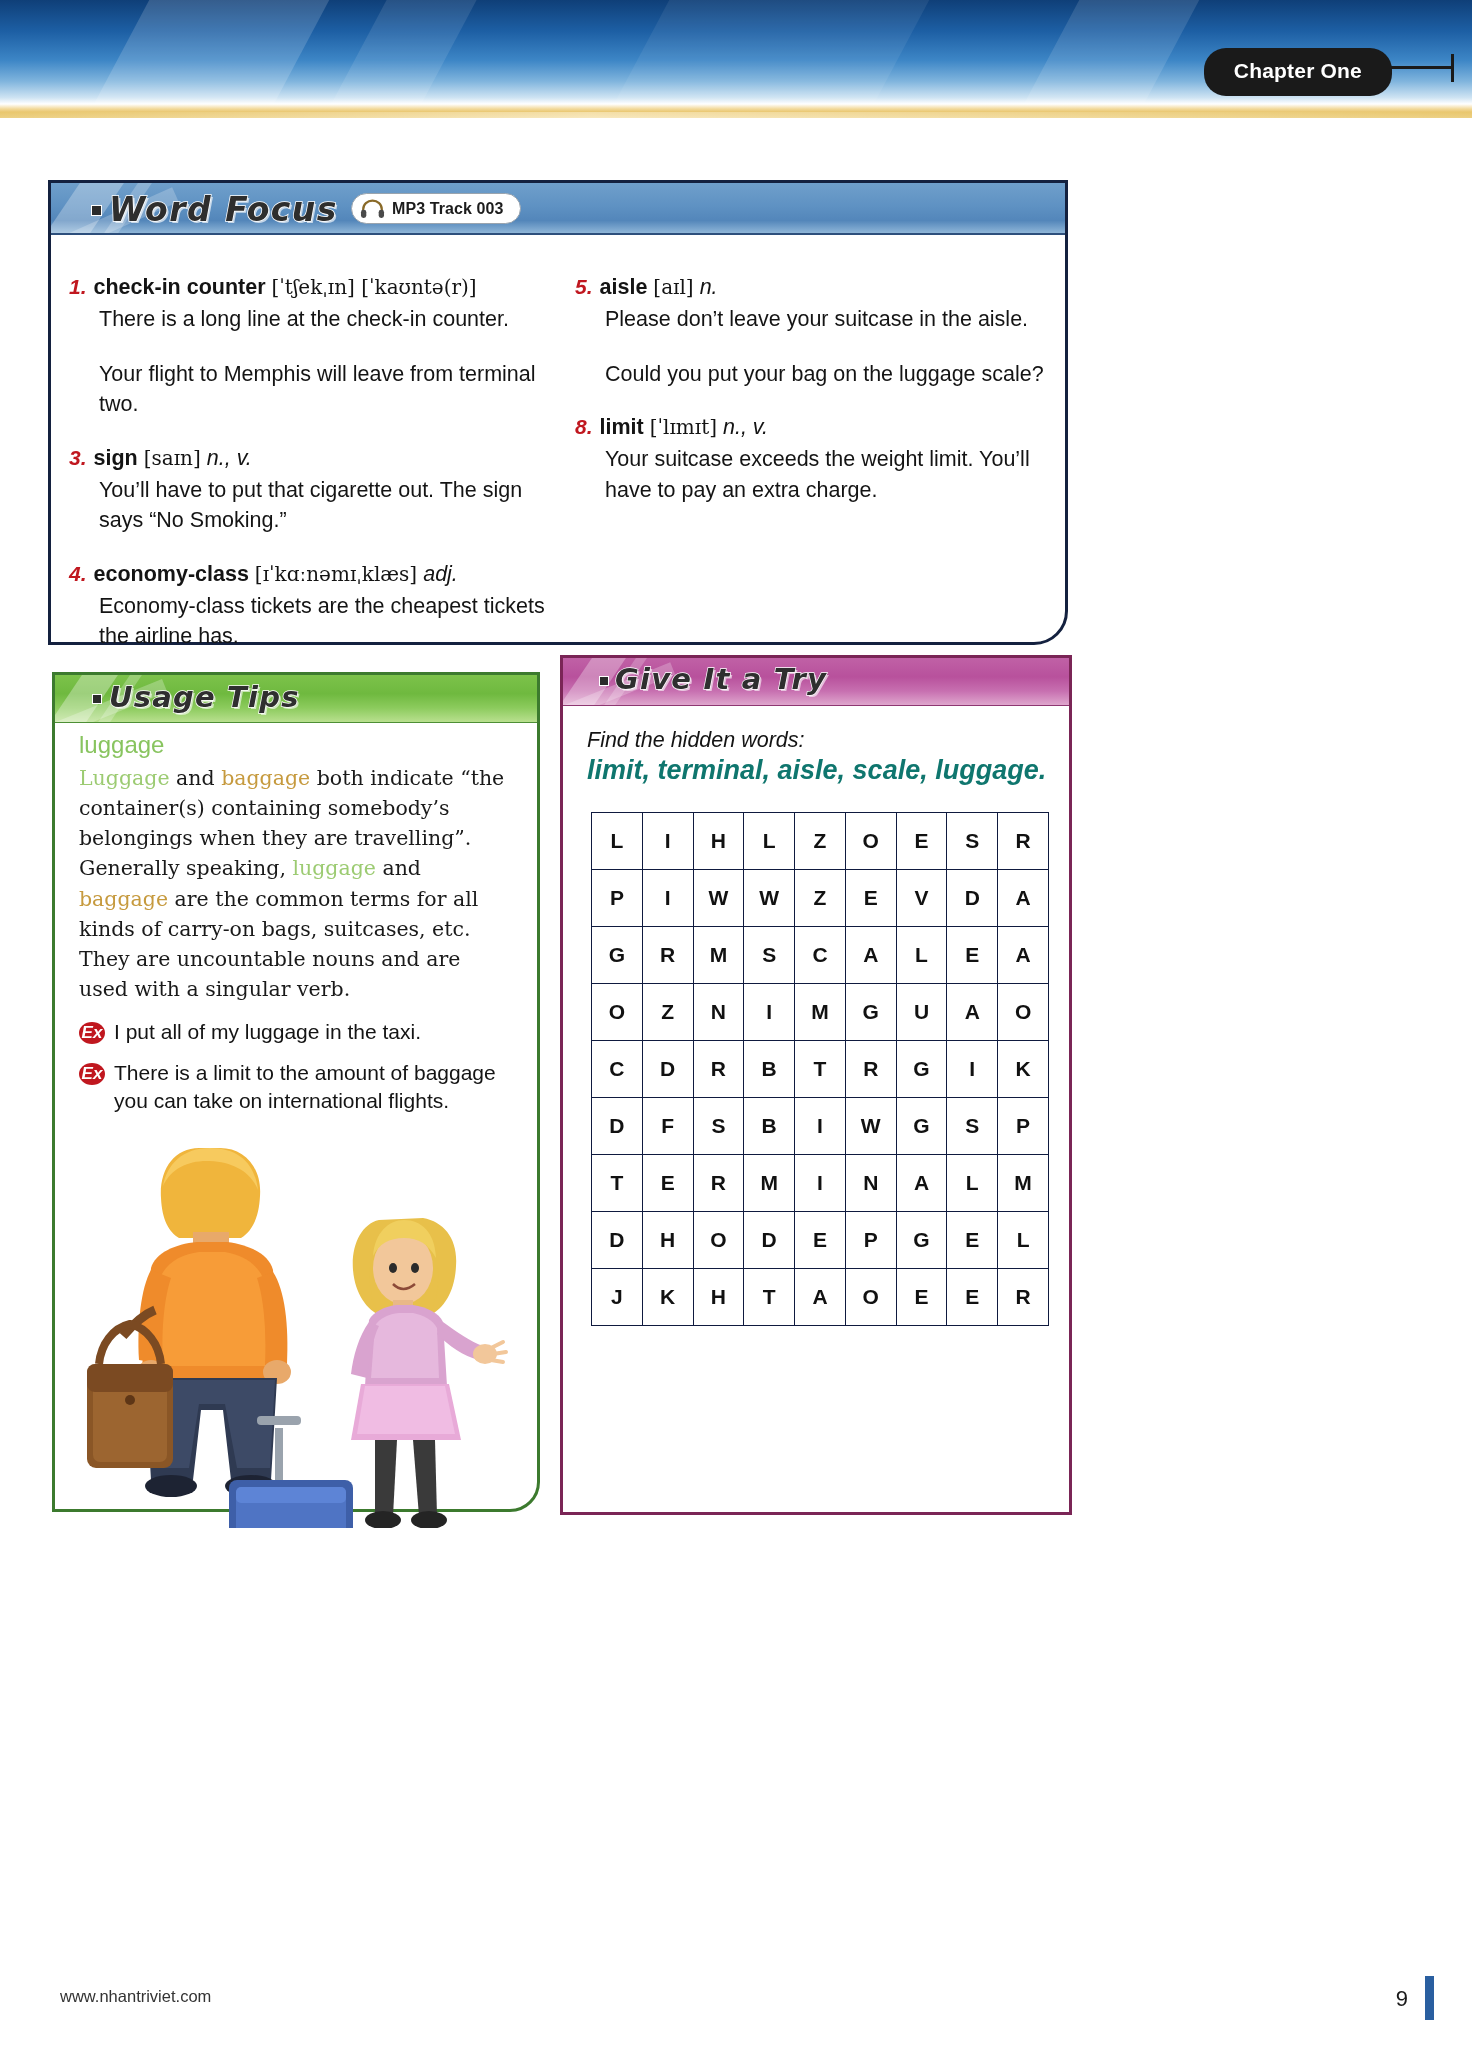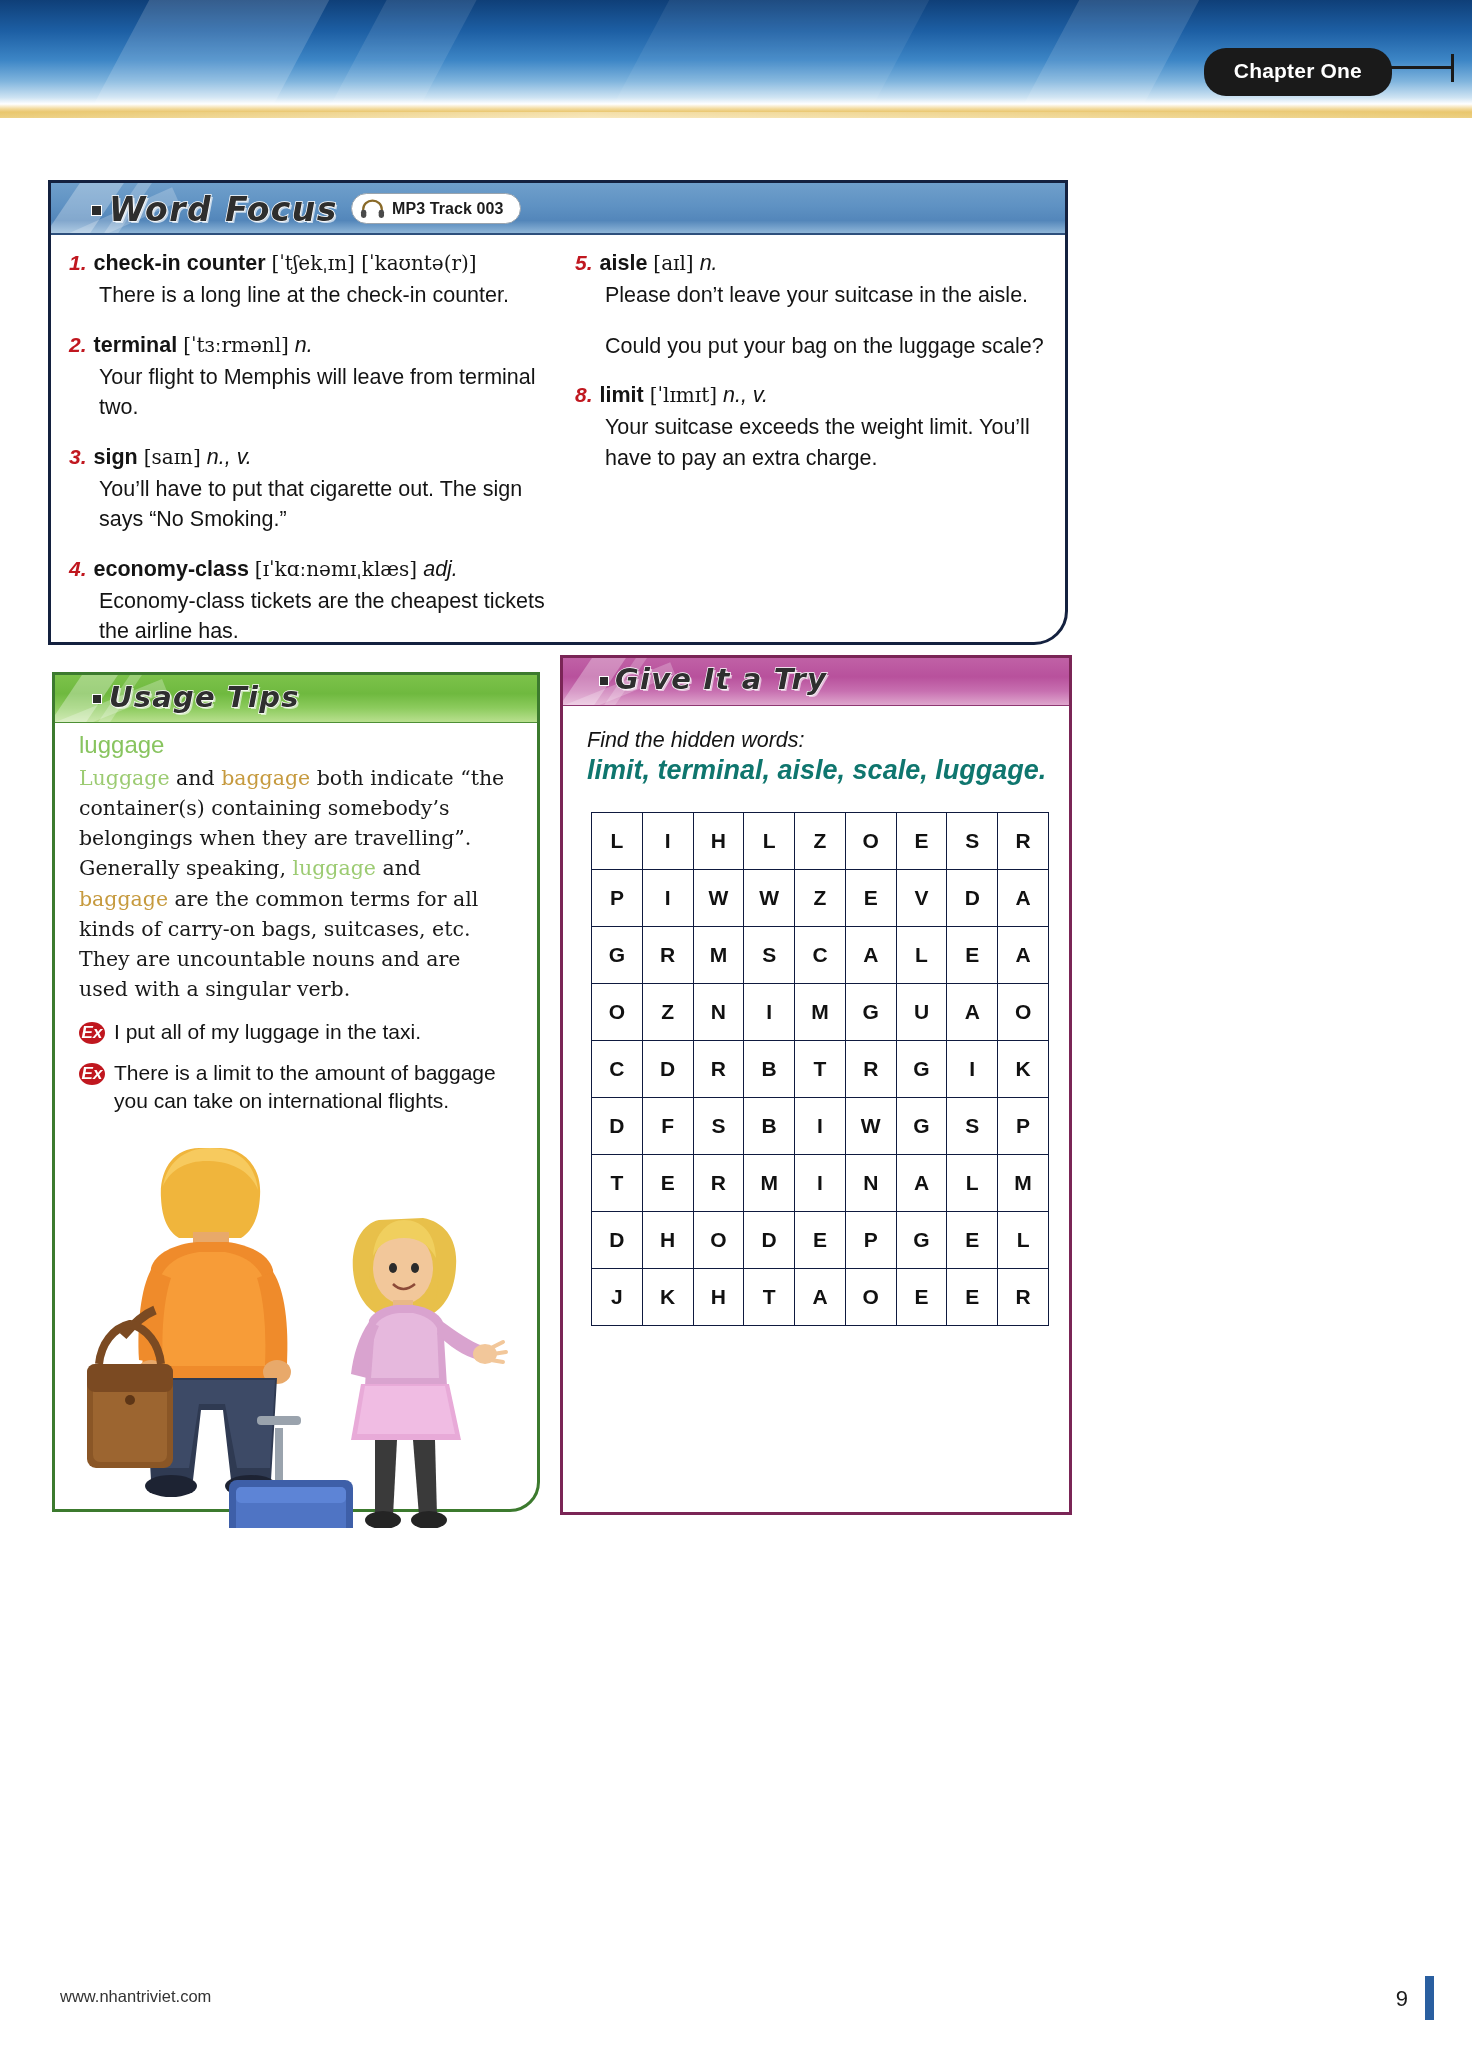--- a/index.html
+++ b/index.html
@@ -137,21 +137,21 @@
   }
   .headphone-icon { width: 25px; height: 20px; display:block; }
 
   .wf-body {
     display: flex;
     padding: 14px 20px 10px 18px;
   }
   .wf-col { width: 50%; }
   .wf-col.right { padding-left: 18px; }
 
-  .entry { margin-bottom: 20px; }
+  .entry { margin-bottom: 20px; margin-top: 24px; }
   .entry-head {
     font-size: 21.5px;
     line-height: 1.35;
     color: #141414;
     text-indent: -30px;
     padding-left: 30px;
   }
   .entry-num {
     color: #c0171f;
     font-weight: bold;
@@ -406,25 +406,20 @@
       <div class="entry">
         <div class="entry-head">
           <span class="entry-num">1.</span><span class="entry-word">check-in counter</span>
           <span class="entry-ipa">[ˈtʃekˌɪn] [ˈkaʊntə(r)]</span>
           <span class="entry-pos"></span>
         </div>
         <div class="entry-ex">There is a long line at the check-in counter.</div>
       </div>
 
       <div class="entry">
-        <div class="entry-head">
-          <span class="entry-num">2.</span><span class="entry-word">terminal</span>
-          <span class="entry-ipa">[ˈtɜːrmənl]</span>
-          <span class="entry-pos">n.</span>
-        </div>
         <div class="entry-ex">Your flight to Memphis will leave from terminal two.</div>
       </div>
 
       <div class="entry">
         <div class="entry-head">
           <span class="entry-num">3.</span><span class="entry-word">sign</span>
           <span class="entry-ipa">[saɪn]</span>
           <span class="entry-pos">n., v.</span>
         </div>
         <div class="entry-ex">You’ll have to put that cigarette out. The sign says “No Smoking.”</div>

